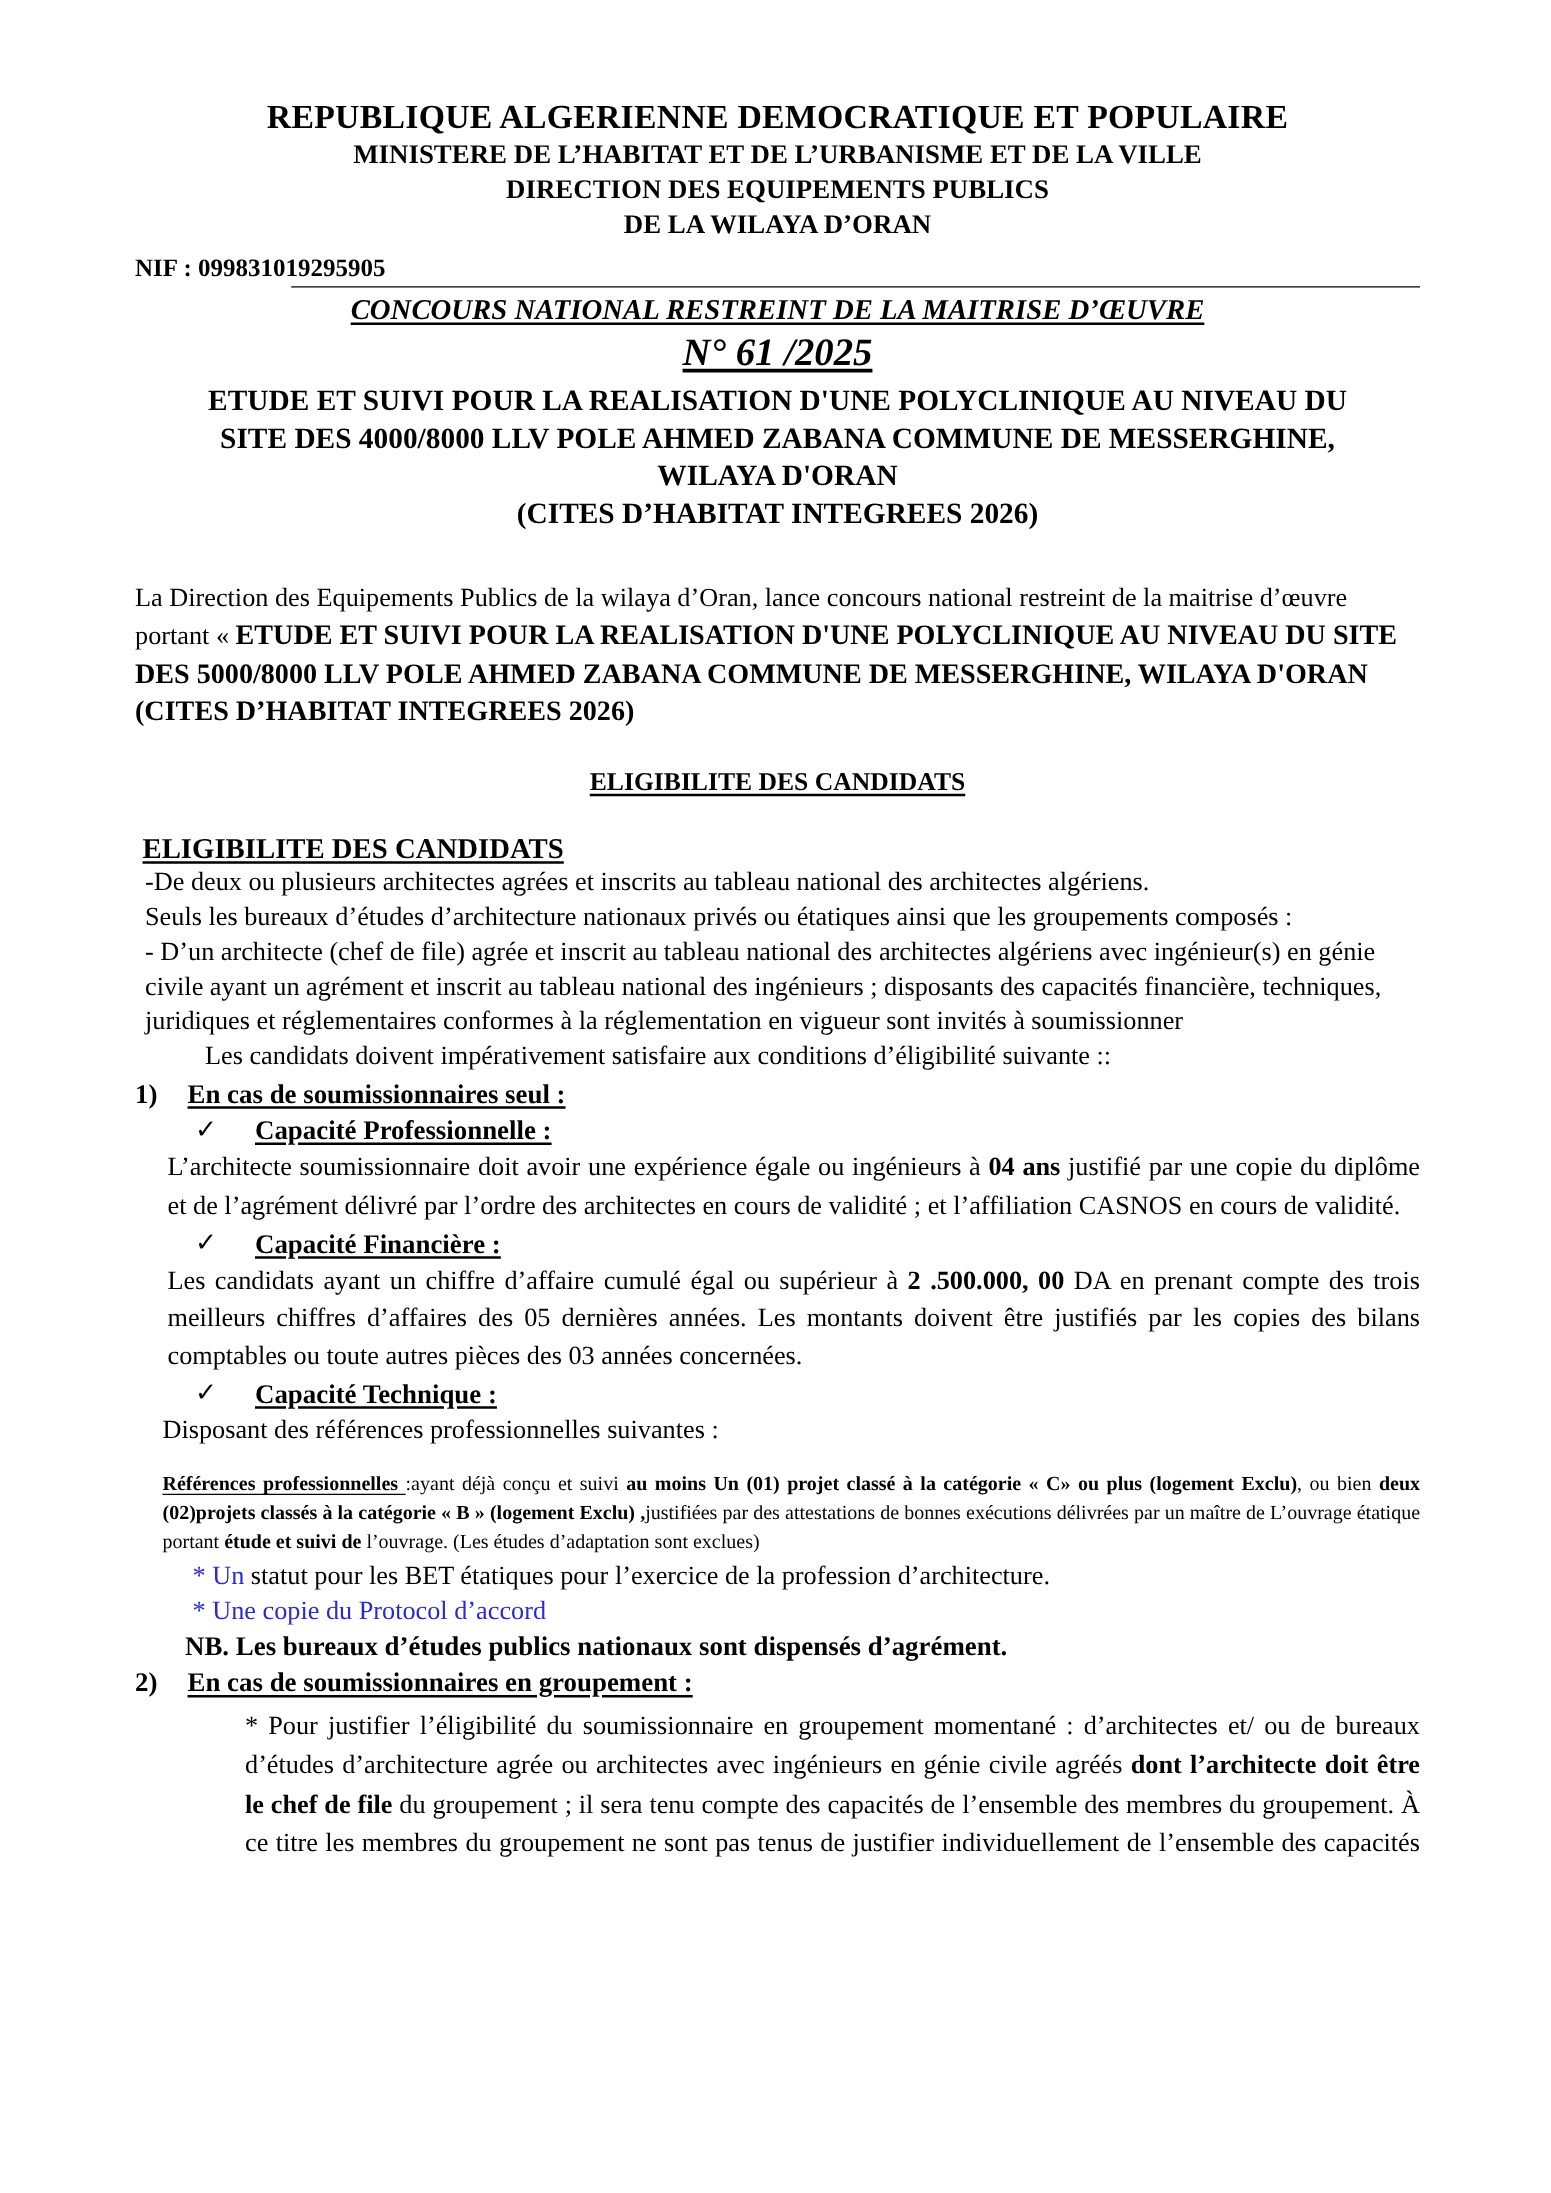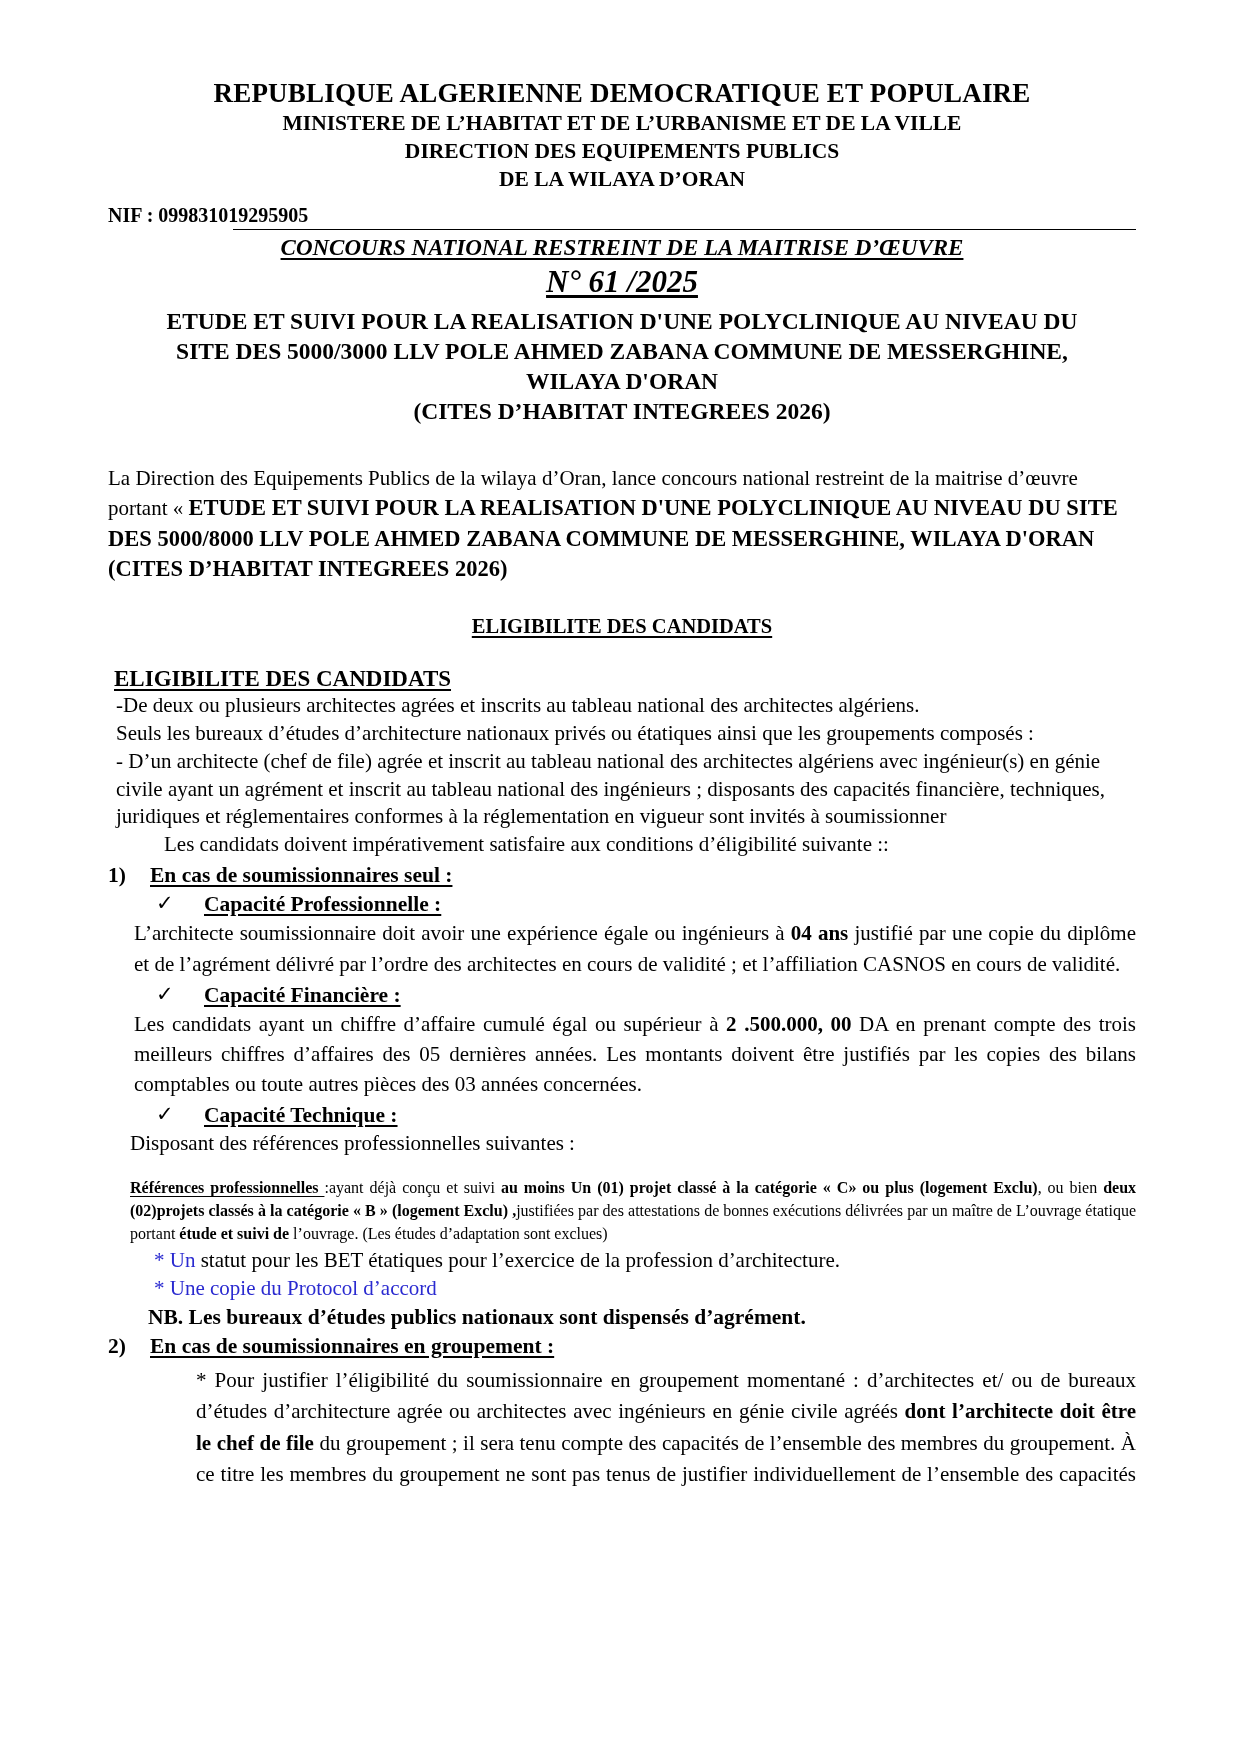--- a/index.html
+++ b/index.html
@@ -263,21 +263,21 @@
 
     <div class="concours">
       <span class="u">CONCOURS NATIONAL RESTREINT DE LA MAITRISE D’ŒUVRE</span>
     </div>
     <div class="concours-no">
       <span class="u">N°   61 /2025</span>
     </div>
 
     <div class="obj-title">
       <div>ETUDE ET  SUIVI POUR LA  REALISATION D'UNE POLYCLINIQUE AU NIVEAU DU</div>
-      <div>SITE DES 5000/3000 LLV POLE AHMED ZABANA COMMUNE DE MESSERGHINE,</div>
+      <div>SITE DES 4000/8000 LLV POLE AHMED ZABANA COMMUNE DE MESSERGHINE,</div>
       <div>WILAYA D'ORAN</div>
       <div>(CITES D’HABITAT INTEGREES 2026)</div>
     </div>
 
     <div class="lead">
       <span>La Direction des Equipements Publics de la wilaya d’Oran, lance concours national restreint de la maitrise d’œuvre portant « </span><b>ETUDE ET  SUIVI POUR LA  REALISATION D'UNE POLYCLINIQUE AU NIVEAU DU SITE DES 5000/8000 LLV POLE AHMED ZABANA COMMUNE DE MESSERGHINE, WILAYA D'ORAN (CITES D’HABITAT INTEGREES 2026)</b>
     </div>
 
     <div class="elig-center">
       <span>ELIGIBILITE DES CANDIDATS</span>

